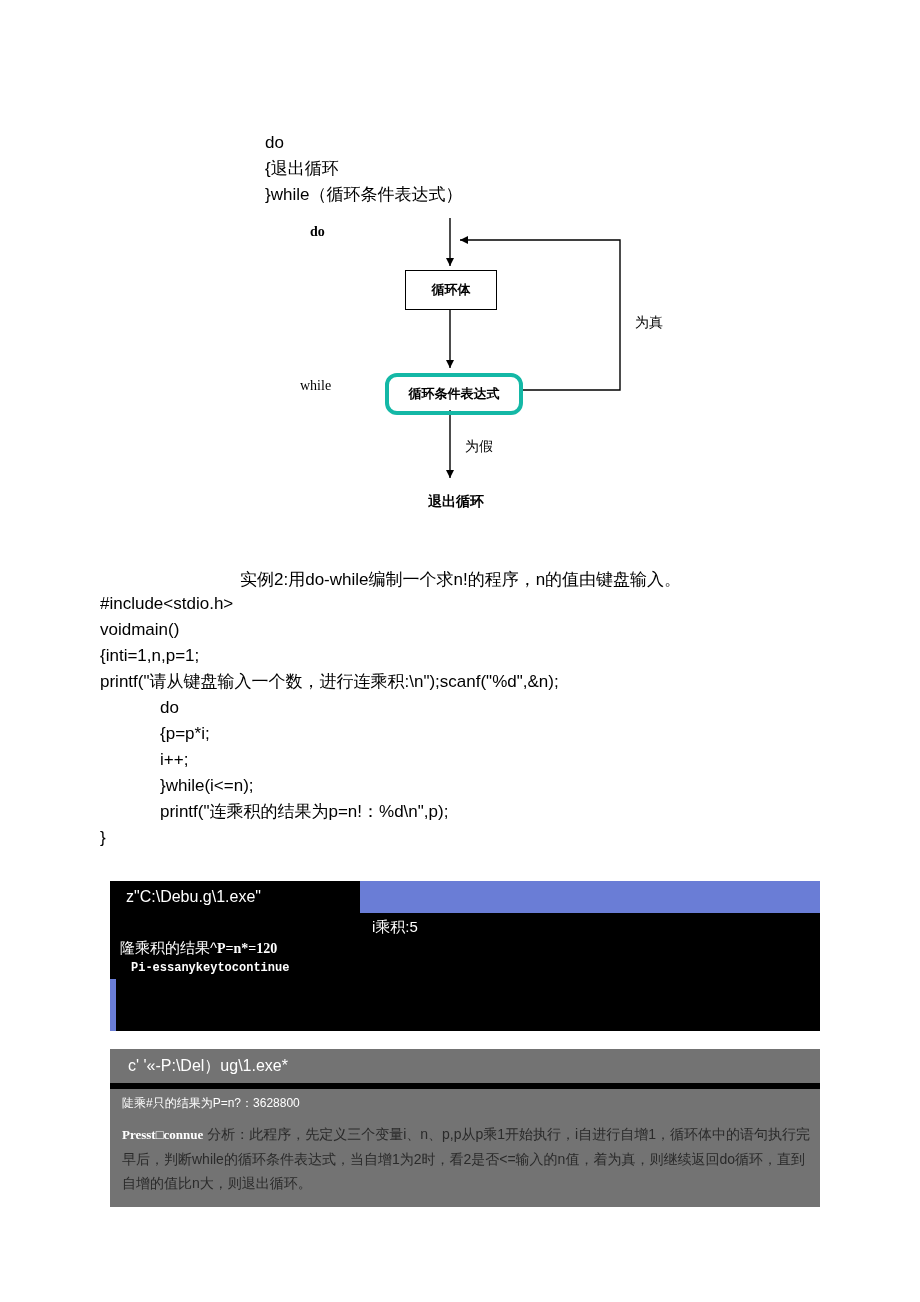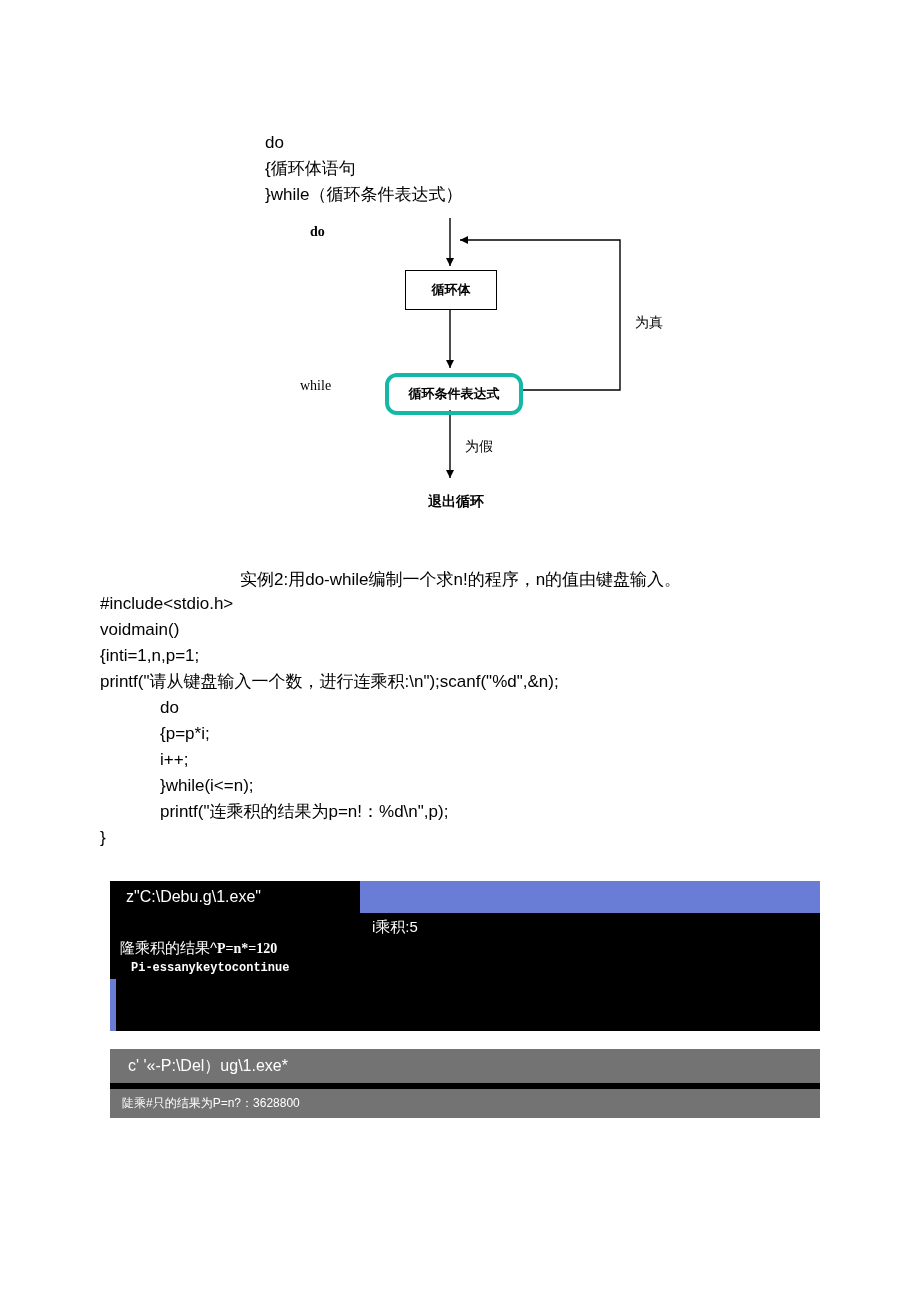--- a/index.html
+++ b/index.html
@@ -31,21 +31,21 @@
   .c2-analysis b{font-family:"Times New Roman",serif;font-weight:bold;color:#fff;font-size:13px;}
   .spacer{height:6px;background:#000;}
 </style>
 </head>
 <body>
 
 <div class="page">
 
   <div class="block-indent">
     <div>do</div>
-    <div>{循环体语句</div>
+    <div>{退出循环</div>
     <div>}while（循环条件表达式）</div>
   </div>
 
   <div class="diagram">
     <svg class="arrows" width="500" height="310">
       <defs>
         <marker id="ah" markerWidth="8" markerHeight="8" refX="6" refY="3" orient="auto">
           <path d="M0,0 L6,3 L0,6 Z" fill="#000"></path>
         </marker>
       </defs>
@@ -88,16 +88,17 @@
       <div class="c1-line2">Pi-essanykeytocontinue</div>
       <div class="c1-side"></div>
     </div>
 
     <div class="gap"></div>
 
     <div class="console2">
       <div class="c2-title">c'  '«-P:\Del）ug\1.exe*</div>
       <div class="spacer"></div>
       <div class="c2-line">陡乘#只的结果为P=n?：3628800</div>
+      <div class="c2-analysis"><b>Presst□connue</b> <span>分析：此程序，先定义三个变量i、n、p,p从p乘1开始执行，i自进行自增1，循环体中的语句执行完早后，判断while的循环条件表达式，当自增1为2时，看2是否&lt;=输入的n值，着为真，则继续返回do循环，直到自增的值比n大，则退出循环。</span></div>
     </div>
   </div>
 
 </div>
 
 </body></html>

